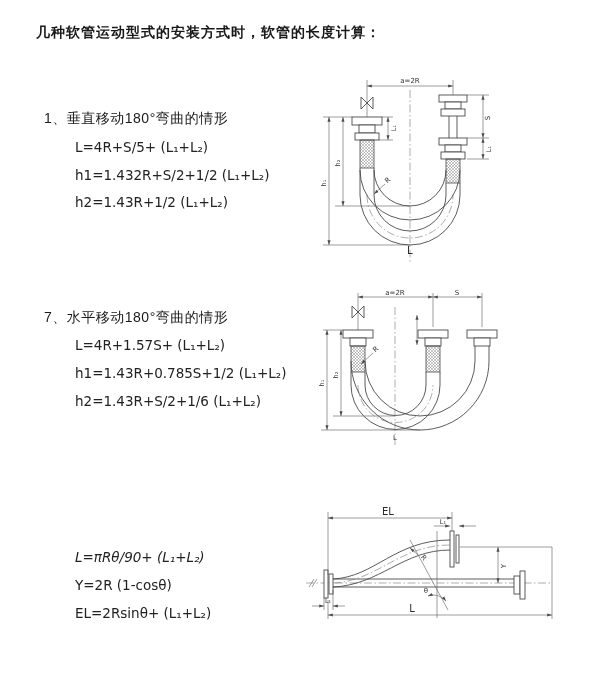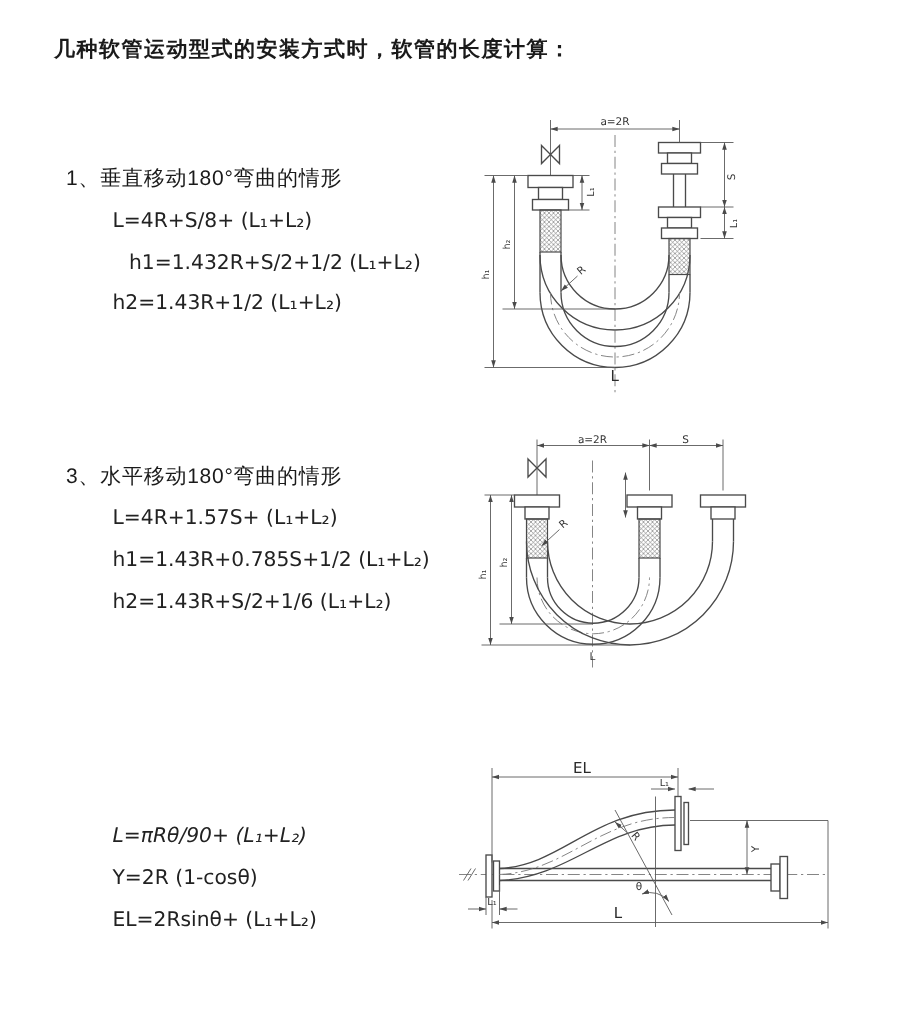--- a/index.html
+++ b/index.html
@@ -3,21 +3,21 @@
 <meta charset="utf-8">
 <style>
   html,body{margin:0;padding:0;background:#ffffff;}
   #page{position:relative;width:600px;height:675px;background:#ffffff;overflow:hidden;
         font-family:"Liberation Sans","DejaVu Sans",sans-serif;color:#1a1a1a;}
   .abs{position:absolute;white-space:nowrap;}
   .title{left:36px;top:24px;font-size:14px;font-weight:bold;letter-spacing:1px;}
   .heading{font-size:14px;font-weight:normal;letter-spacing:0.5px;}
   .formula{font-size:13.5px;font-family:"DejaVu Sans","Liberation Sans",sans-serif;color:#222;}
   
-  .h1{left:44px;top:110px;} .f11{left:75px;top:139px;} .f12{left:86px;top:167px;} .f13{left:75px;top:194px;}
+  .h1{left:44px;top:110px;} .f11{left:75px;top:139px;} .f12{left:75px;top:167px;} .f13{left:75px;top:194px;}
   .h2{left:44px;top:309px;} .f21{left:75px;top:337px;} .f22{left:75px;top:365px;} .f23{left:75px;top:393px;}
   .h3{left:44px;top:519px;} .f31{left:75px;top:549px;font-style:italic;} .f32{left:75px;top:577px;} .f33{left:75px;top:605px;}
   svg{position:absolute;overflow:visible;}
   #dwg1{left:315px;top:70px;}
   #dwg2{left:315px;top:285px;}
   #dwg3{left:300px;top:500px;}
   .ln{stroke:#4a4a4a;stroke-width:0.9;fill:none;}
   .thin{stroke:#5a5a5a;stroke-width:0.6;fill:none;}
   .cl{stroke:#777;stroke-width:0.6;fill:none;stroke-dasharray:8 2.5 1.5 2.5;}
   .part{stroke:#4a4a4a;stroke-width:0.9;fill:#ffffff;}
@@ -28,25 +28,25 @@
   .biglab{font-size:10px;fill:#2a2a2a;}
 </style>
 </head>
 <body>
 
 <div id="page">
 
   <div class="abs title">几种软管运动型式的安装方式时，软管的长度计算：</div>
 
   <div class="abs heading h1">1、垂直移动180°弯曲的情形</div>
-  <div class="abs formula f11">L=4R+S/8+ (L₁+L₂)</div>
+  <div class="abs formula f11">L=4R+S/5+ (L₁+L₂)</div>
   <div class="abs formula f12">h1=1.432R+S/2+1/2 (L₁+L₂)</div>
   <div class="abs formula f13">h2=1.43R+1/2 (L₁+L₂)</div>
 
-  <div class="abs heading h2">3、水平移动180°弯曲的情形</div>
+  <div class="abs heading h2">7、水平移动180°弯曲的情形</div>
   <div class="abs formula f21">L=4R+1.57S+ (L₁+L₂)</div>
   <div class="abs formula f22">h1=1.43R+0.785S+1/2 (L₁+L₂)</div>
   <div class="abs formula f23">h2=1.43R+S/2+1/6 (L₁+L₂)</div>
 
   <div class="abs formula f31">L=πRθ/90+ (L₁+L₂)</div>
   <div class="abs formula f32">Y=2R (1-cosθ)</div>
   <div class="abs formula f33">EL=2Rsinθ+ (L₁+L₂)</div>
 
   <svg id="dwg1" width="245" height="200" viewBox="0 0 245 200">
     <defs>

